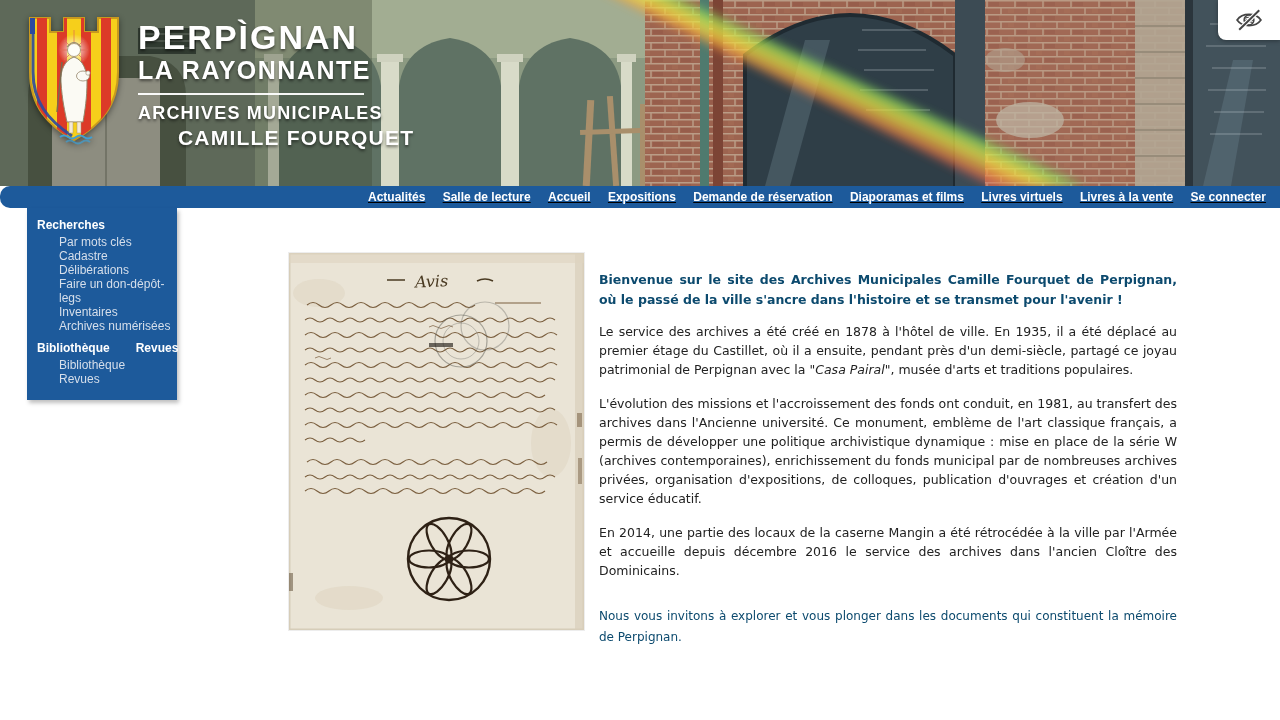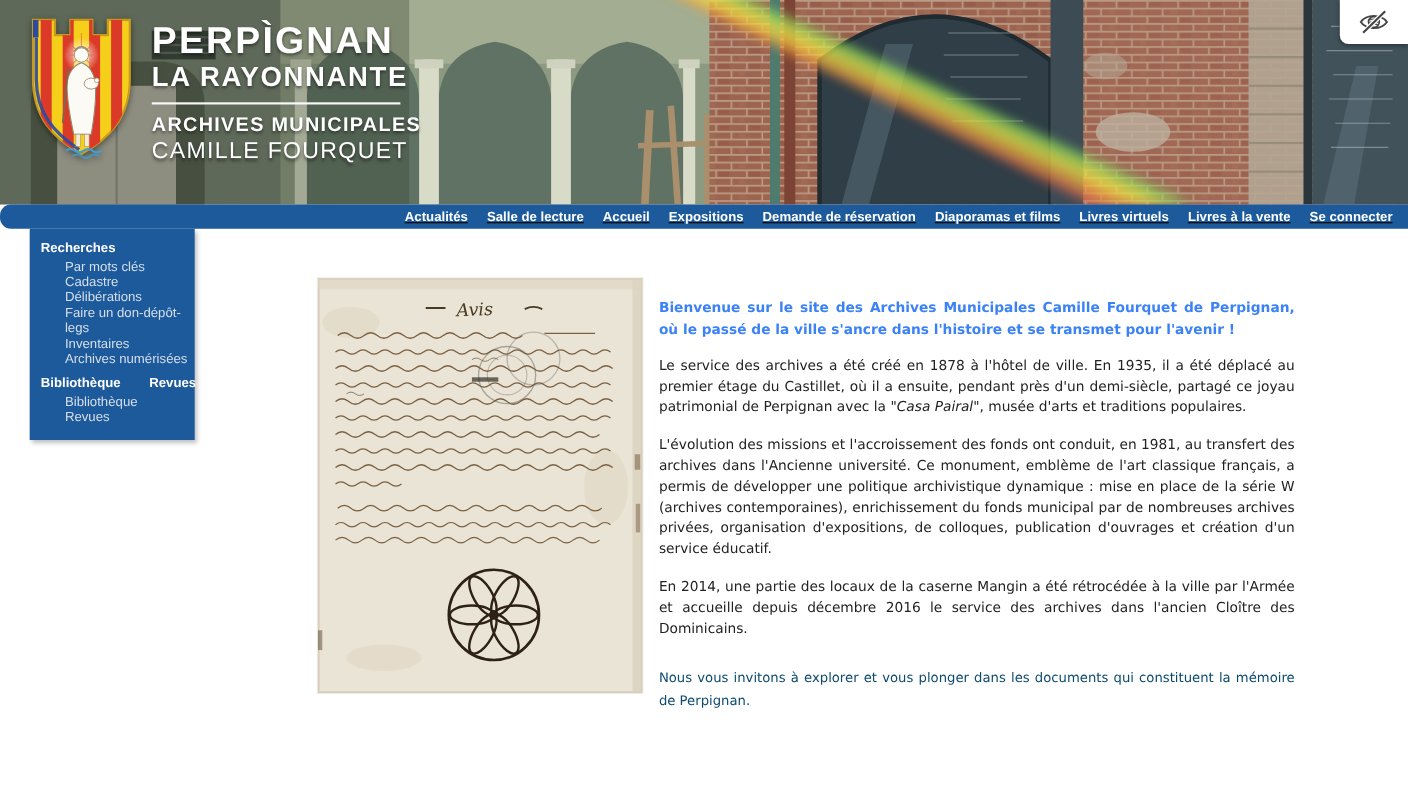--- a/index.html
+++ b/index.html
@@ -9,21 +9,21 @@
   
   .hero{position:absolute;top:0;left:0;width:1280px;height:186px;}
   .hero-bg{position:absolute;top:0;left:0;width:1280px;height:186px;display:block;}
   .logo{position:absolute;top:4px;left:24px;display:flex;align-items:flex-start;gap:14px;cursor:pointer;}
   .crest{width:100px;height:148px;filter:drop-shadow(0 2px 3px rgba(0,0,0,.45));}
   .logo-text{color:#fff;text-shadow:0 2px 3px rgba(0,0,0,.5);padding-top:16px;}
   .lt1{font-size:34px;font-weight:bold;letter-spacing:2px;line-height:1.02;white-space:nowrap;}
   .lt2{font-size:25px;font-weight:bold;letter-spacing:1.5px;line-height:1.2;white-space:nowrap;}
   .ldiv{height:2px;background:#fff;width:226px;margin:8px 0 7px;opacity:.95;}
   .lt3{font-size:18px;font-weight:bold;letter-spacing:1.2px;line-height:1.3;white-space:nowrap;}
-  .lt4{font-size:21px;font-weight:normal;letter-spacing:1.2px;line-height:1.25;white-space:nowrap;}
+  .lt4{font-size:21px;font-weight:bold;letter-spacing:1.2px;line-height:1.25;white-space:nowrap;margin-left:40px;}
 
   .a11y{position:absolute;top:0;right:0;width:62px;height:40px;background:#fff;
         border-radius:0 0 0 8px;box-shadow:0 1px 4px rgba(0,0,0,.35);
         display:flex;align-items:center;justify-content:center;cursor:pointer;}
   .a11y svg{width:28px;height:28px;}
 
   
   .navbar{position:absolute;top:186px;left:0;width:1280px;height:22px;background:#1d5a9b;
           border-radius:10px 0 0 10px;display:flex;align-items:center;justify-content:space-between;
           padding:0 14px 0 368px;box-sizing:border-box;text-decoration:underline;}
@@ -34,21 +34,21 @@
            padding:2px 0 14px;box-shadow:2px 3px 4px rgba(0,0,0,.25);box-sizing:border-box;}
   .sb-title{color:#ffffff;font-weight:bold;font-size:12px;padding:8px 8px 3px 10px;display:flex;gap:26px;}
   .sb-item{color:#d6dfeb;font-size:12px;line-height:14px;padding:0 6px 0 32px;cursor:pointer;}
 
   
   .manuscript{position:absolute;left:289px;top:253px;width:295px;height:377px;margin:0;
               box-shadow:0 0 0 1px rgba(0,0,0,.07);cursor:pointer;}
   .manuscript svg{display:block;width:295px;height:377px;}
 
   .content{position:absolute;left:599px;top:270px;width:578px;font-family:"DejaVu Sans",sans-serif;}
-  .welcome{color:#3b82f6;font-weight:bold;font-size:12.5px;line-height:20px;text-align:justify;margin:0 0 12px;}
+  .welcome{color:#0c4a6e;font-weight:bold;font-size:12.5px;line-height:20px;text-align:justify;margin:0 0 12px;}
   .para{color:#222222;font-size:12.5px;line-height:19px;text-align:justify;margin:0 0 15px;}
   .closing{color:#0c4a6e;font-weight:normal;font-size:12px;line-height:21px;text-align:justify;margin:26px 0 0;}
 </style>
 </head>
 <body>
 
 <div class="page">
 
   <header class="hero">
     <svg class="hero-bg" viewBox="0 0 1280 186" preserveAspectRatio="none">

